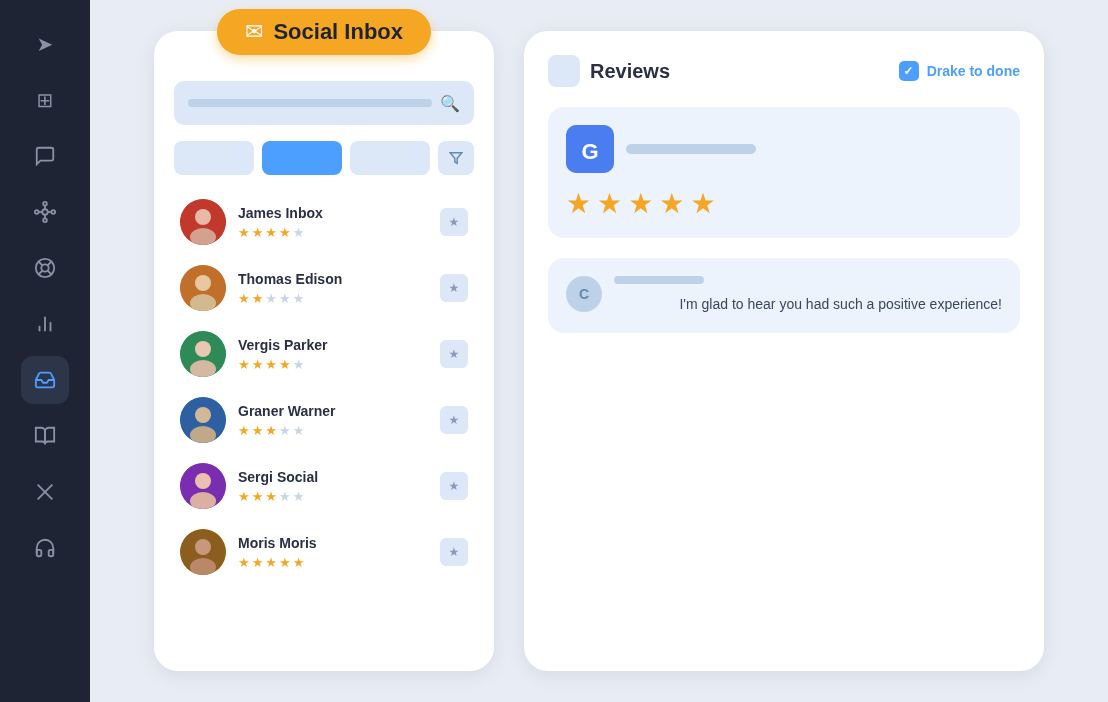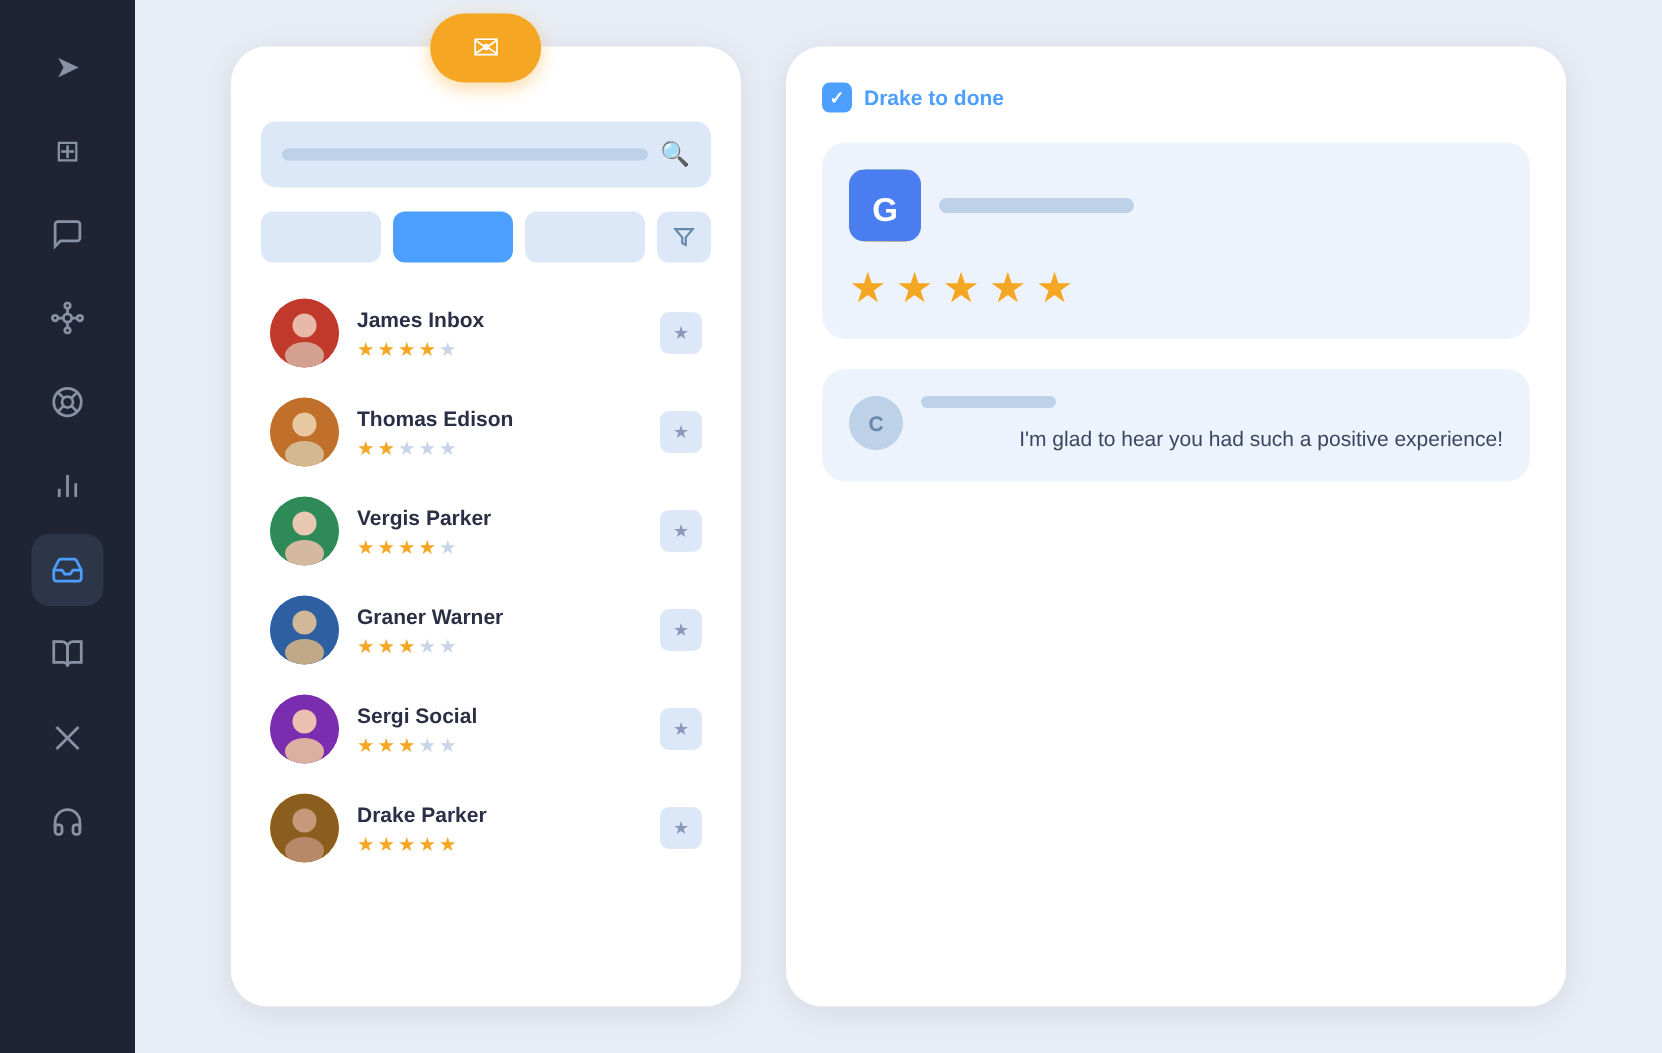--- a/index.html
+++ b/index.html
@@ -416,20 +416,21 @@
       </svg>
   </div>
 </div>
 
 <div class="main-content">
 
   <div class="left-panel">
 
     <div class="inbox-badge">
       <span class="inbox-badge-icon">✉</span>
+      <span class="inbox-badge-text">Social Inbox</span>
     </div>
 
     <div style="margin-top: 30px;">
       <div class="search-bar">
         <div class="search-bar-input"></div>
         <span class="search-icon">🔍</span>
       </div>
     </div>
 
     <div class="filter-tabs">
@@ -552,38 +553,42 @@
 
       <div class="contact-item">
         <div class="avatar av-yellow">
           <svg width="46" height="46" viewBox="0 0 46 46">
               <circle cx="23" cy="23" r="23" fill="#8B5E20"></circle>
               <circle cx="23" cy="18" r="8" fill="#c8987a"></circle>
               <ellipse cx="23" cy="38" rx="13" ry="9" fill="#b88868"></ellipse>
             </svg>
         </div>
         <div class="contact-info">
-          <div class="contact-name">Drake Parker</div>
+          <div class="contact-name">Moris Moris</div>
           <div class="stars">
             <span class="star">★</span>
             <span class="star">★</span>
             <span class="star">★</span>
             <span class="star">★</span>
             <span class="star">★</span>
           </div>
         </div>
         <div class="bookmark-btn">★</div>
       </div>
 
     </div>
   </div>
 
   <div class="right-panel">
 
     <div class="reviews-header">
+      <div class="reviews-title-wrap">
+        <div class="reviews-icon-box"></div>
+        <span class="reviews-title">Reviews</span>
+      </div>
       <div class="move-to-done">
         <div class="checkbox-done">✓</div>
         <span>Drake to done</span>
       </div>
     </div>
 
     <div class="review-card">
       <div class="reviewer-row">
         <div class="google-avatar">
           <svg width="48" height="48" viewBox="0 0 48 48">

